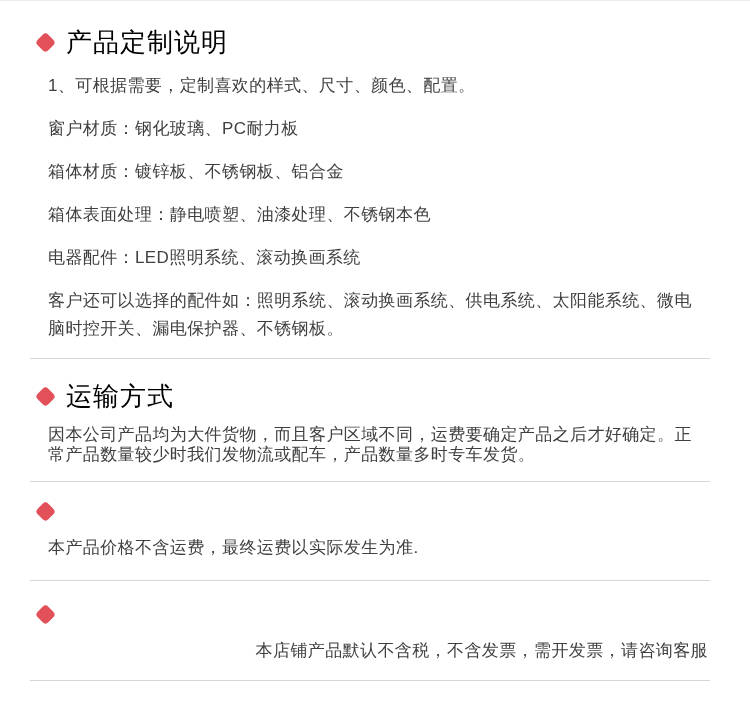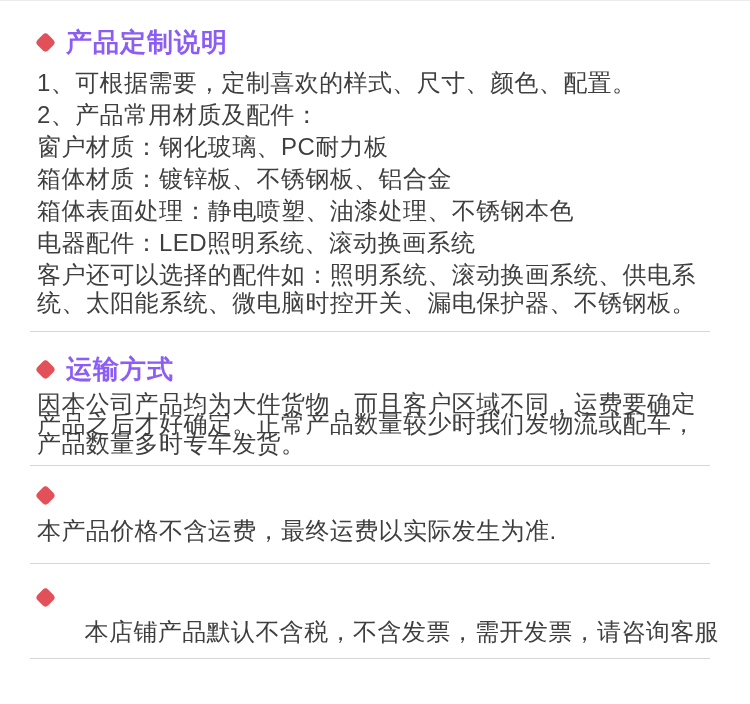--- a/index.html
+++ b/index.html
@@ -36,28 +36,28 @@
     margin-right: 13px;
     background: #e25159;
     border-radius: 4px;
     transform: rotate(45deg);
     flex: 0 0 auto;
   }
   .title {
     margin: 0;
     font-size: 26px;
     line-height: 30px;
-    font-weight: bold;
-    color: #8b5cf6;
+    font-weight: normal;
+    color: #000000;
     letter-spacing: 1px;
   }
   .body { margin-top: 12px; }
   .body p {
-    margin: 4px;
-    font-size: 24px;
+    margin: 15px;
+    font-size: 17px;
     line-height: 28px;
     color: #3f3f3f;
     letter-spacing: 0.4px;
   }
   .body-loose p { line-height: 20px; font-family: Liberation Mono, monospace; }
   .mt14 { margin-top: 14px; }
   .mt13 { margin-top: 13px; text-align: right; }
   .divider {
     height: 1px;
     background: #d6d6d6;
@@ -75,21 +75,20 @@
 <div class="page">
   <div class="top-line"></div>
 
   <section class="sec">
     <div class="head head-mt26">
       <span class="bullet"></span>
       <h2 class="title">产品定制说明</h2>
     </div>
     <div class="body">
       <p>1、可根据需要，定制喜欢的样式、尺寸、颜色、配置。</p>
-      <p>2、产品常用材质及配件：</p>
       <p>窗户材质：钢化玻璃、PC耐力板</p>
       <p>箱体材质：镀锌板、不锈钢板、铝合金</p>
       <p>箱体表面处理：静电喷塑、油漆处理、不锈钢本色</p>
       <p>电器配件：LED照明系统、滚动换画系统</p>
       <p>客户还可以选择的配件如：照明系统、滚动换画系统、供电系统、太阳能系统、微电脑时控开关、漏电保护器、不锈钢板。</p>
     </div>
   </section>
   <div class="divider div1"></div>
 
   <section class="sec">

